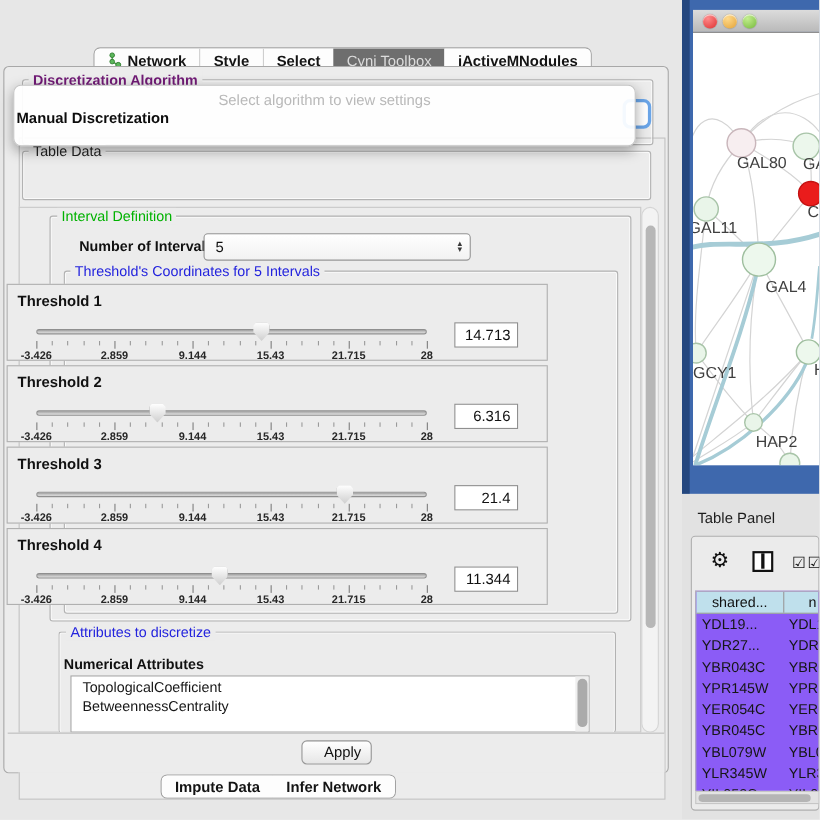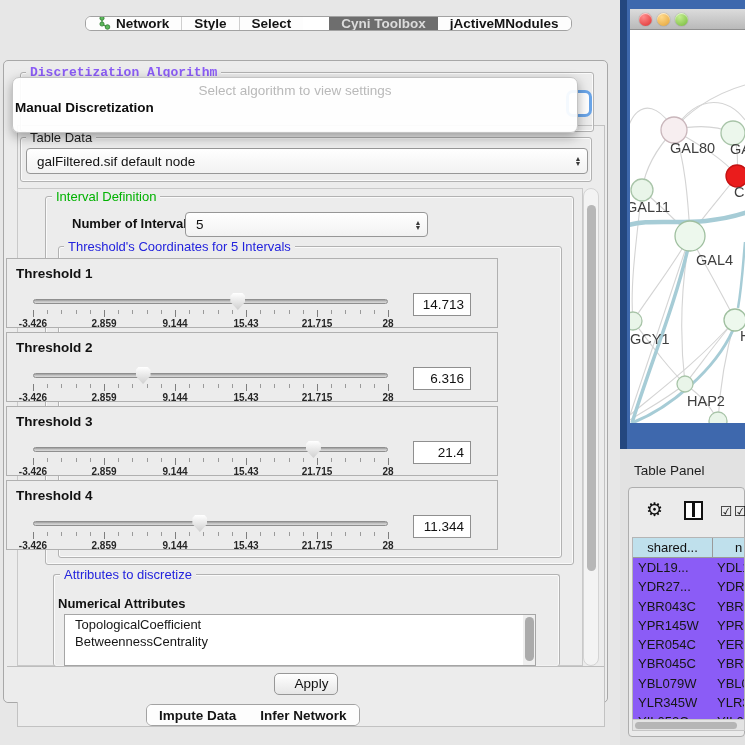--- a/index.html
+++ b/index.html
@@ -9,41 +9,41 @@
   #stage { position:relative; width:745px; height:745px; background:#e7e7e7; overflow:hidden; }
   .abs { position:absolute; }
 
   
   #cp-titlebar { left:0; top:0; width:620px; height:24px; background:#e7e7e7; }
   #cp-title { left:8px; top:4px; font-size:13px; color:#161616; }
   #float-btn { left:572px; top:8px; width:10px; height:10px; border:1.5px solid #1d1d1d; background:transparent; }
   #close-btn { left:590px; top:2px; font-size:13px; font-weight:bold; color:#111; }
 
   
-  #top-tabs { left:85px; top:16px; height:15px; display:flex; align-items:stretch;
+  #top-tabs { left:85px; top:43px; height:25px; display:flex; align-items:stretch;
               background:#ffffff; border:1px solid #a2a2a2; border-radius:6px; overflow:hidden; }
   .ttab { display:flex; align-items:center; gap:5px; padding:0 12px; font-size:13.5px; font-weight:bold;
           color:#141414; border-left:1px solid #cfcfcf; background:#fdfdfd; cursor:default; }
   .ttab:first-child { border-left:none; }
-  .ttab.sel { background:#6e6e6e; color:#dcdcdc; font-weight:bold; border-left:none;margin-left:26px; }
+  .ttab.sel { background:#6e6e6e; color:#dcdcdc; font-weight:normal; border-left:none; }
   .ttab.after-sel { border-left:none; }
 
   
   #outer-panel { left:3px; top:60px; width:605px; height:643px; background:#ececec;
                  border:1px solid #a8a8a8; border-radius:5px; }
   #inner-panel { left:13px; top:64px; width:588px; height:602px; background:#ececec;
                  border:1px solid #c2c2c2; }
 
   .groupbox { position:absolute; border:1px solid #b2b2b2; border-radius:3px;
               box-shadow: inset 0 0 0 1px rgba(255,255,255,.75); }
   .grouplabel { position:absolute; background:#ececec; padding:0 4px; font-size:13px; white-space:nowrap; }
 
   
   #algo-group { left:20px; top:72px; width:574px; height:60px; }
-  #algo-label { left:26px; top:65px; color:#8b5cf6; font-weight:bold;font-family:Liberation Mono, monospace; }
+  #algo-label { left:26px; top:65px; color:#701a75; font-weight:bold; }
   #algo-combo-fragment { left:566px; top:90px; width:26px; height:27px; background:#fff;
                          border:3px solid #6aa5e8; border-radius:7px; z-index:5; }
 
   
   #algo-popup { left:12px; top:77px; width:566px; height:56px; background:rgba(255,255,255,.93);
                 border:1px solid #c4c4c4; border-radius:7px; z-index:20;
                 box-shadow:0 4px 12px rgba(0,0,0,.35); }
   #algo-placeholder { left:0; top:5px; width:100%; text-align:center; color:#b9b9b9; font-size:13.5px; }
   #algo-opt0 { left:2px; top:22px; font-weight:bold; color:#0d0d0d; font-size:13.5px; }
   #algo-opt1 { left:2px; top:39px; color:#151515; font-size:13.5px; }
@@ -202,27 +202,20 @@
   <div class="abs grouplabel" id="algo-label">Discretization Algorithm</div>
   <div class="abs" id="algo-combo-fragment"></div>
 
   <div class="abs" id="algo-popup">
     <div class="abs" id="algo-placeholder">Select algorithm to view settings</div>
     <div class="abs" id="algo-opt0">Manual Discretization</div>
   </div>
 
   <div class="abs groupbox" id="tabledata-group"></div>
   <div class="abs grouplabel" id="tabledata-label">Table Data</div>
-  <div class="abs combo" id="tabledata-combo">
-    <span class="val">galFiltered.sif default node</span>
-    <span class="stepper">
-        <span>▲</span>
-        <span>▼</span>
-      </span>
-  </div>
 
   <div class="abs" id="scroll-viewport"></div>
   <div class="abs" id="main-vscroll">
     <div class="vthumb"></div>
   </div>
 
   <div class="abs groupbox" id="interval-group"></div>
   <div class="abs grouplabel" id="interval-label">Interval Definition</div>
   <div class="abs" id="noi-label">Number of Intervals</div>
   <div class="abs combo" id="noi-spinner">

